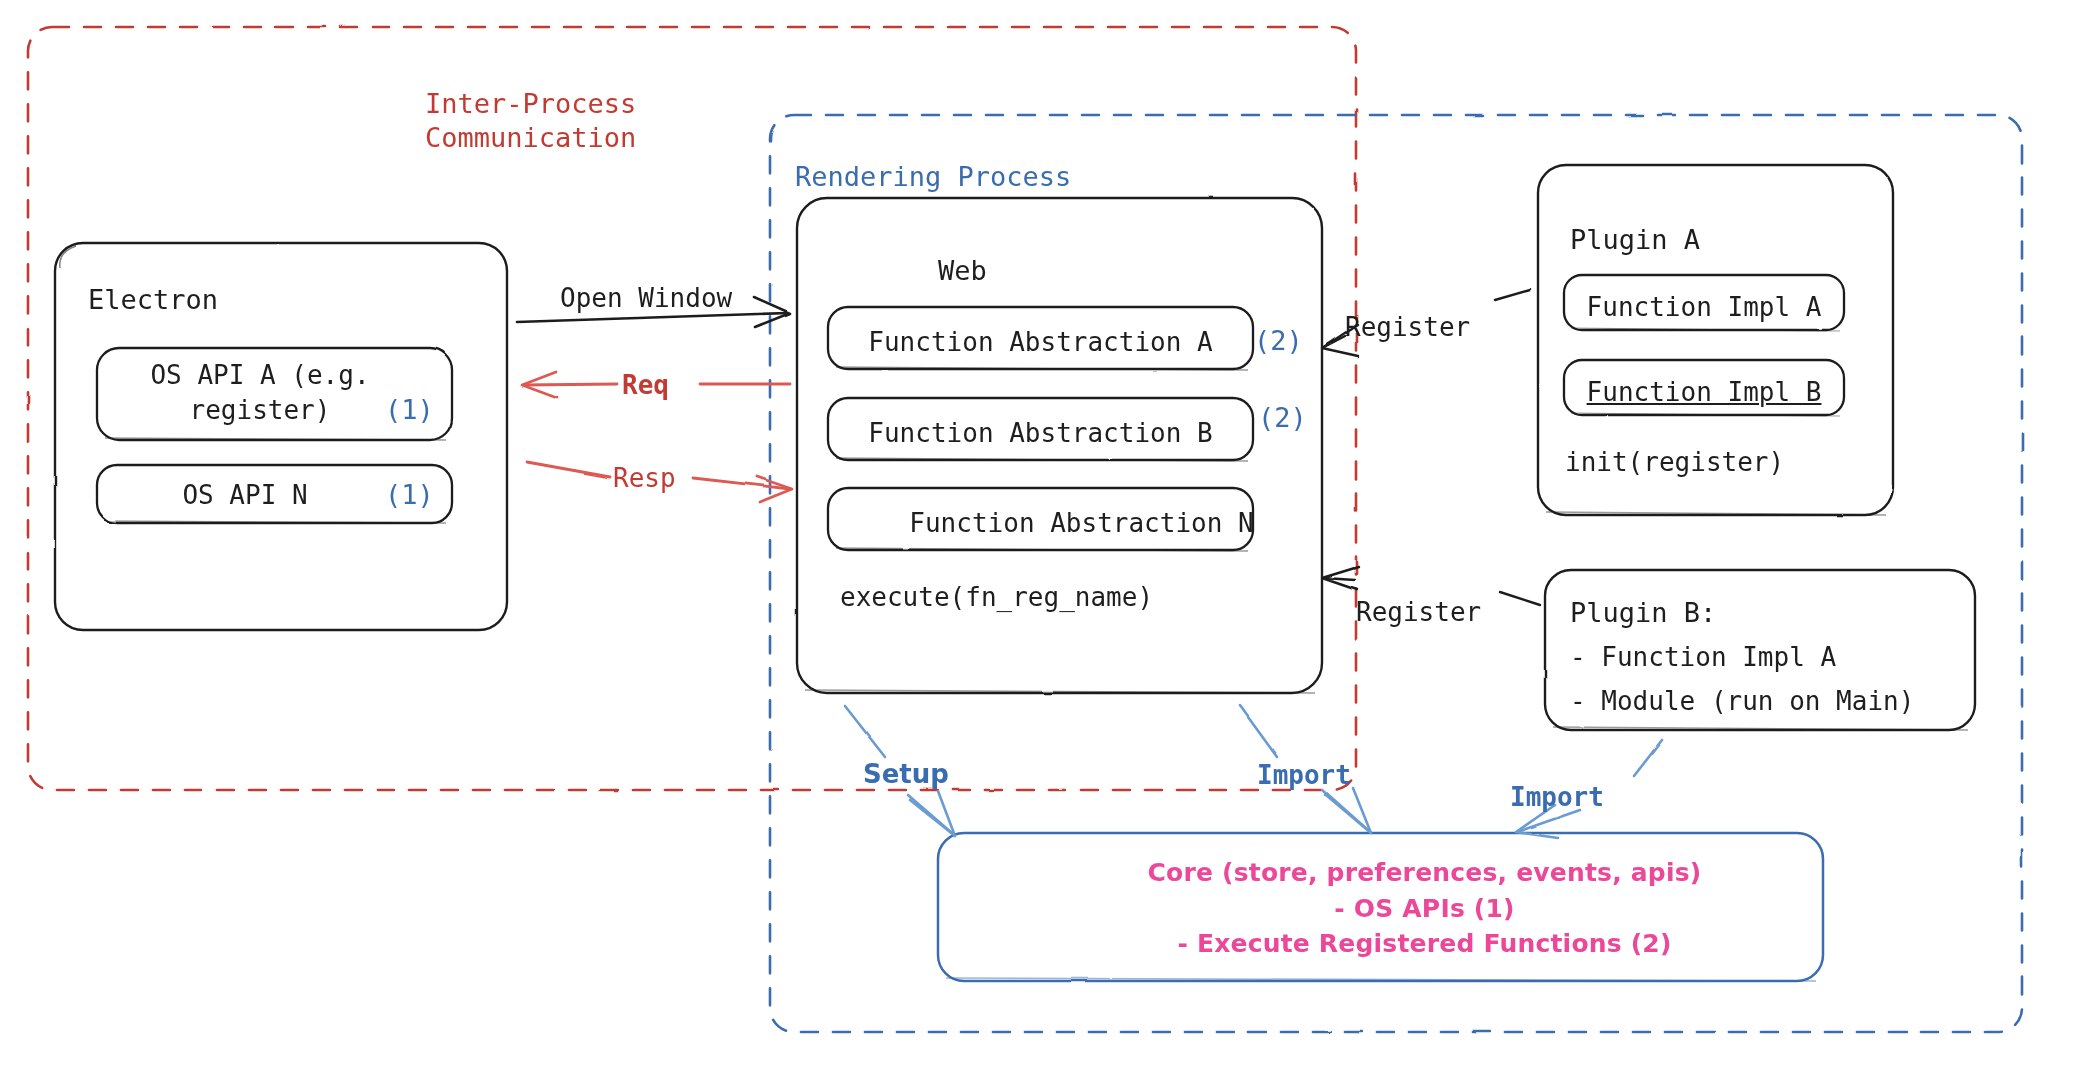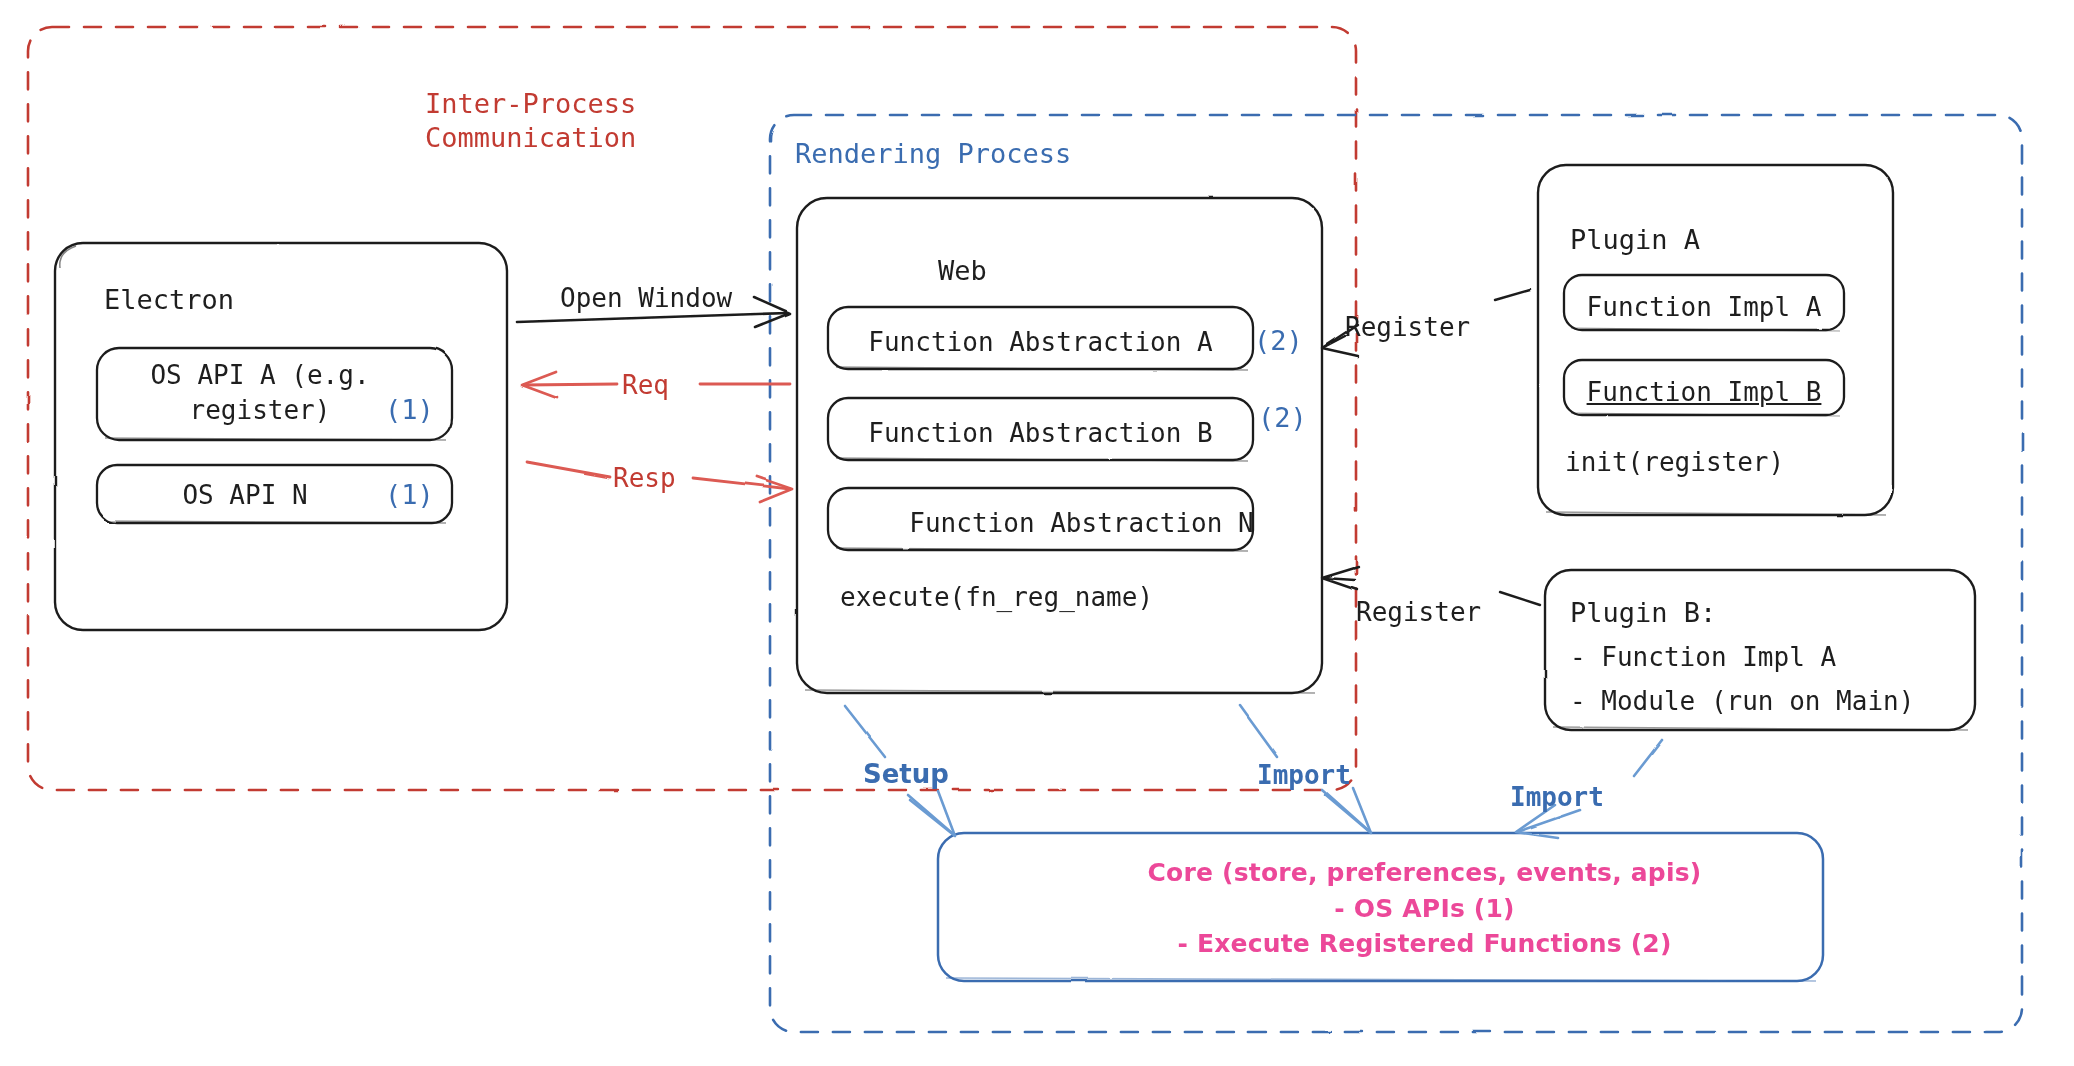--- a/index.html
+++ b/index.html
@@ -182,23 +182,23 @@
     <g filter="url(#rough)">
       <path d="M1662 740 L1634 776" fill="none" stroke="#6b9bd2" stroke-width="2.6" stroke-linecap="round"></path>
       <path d="M1580 810 L1520 831" fill="none" stroke="#6b9bd2" stroke-width="2.6" stroke-linecap="round"></path>
       <path d="M1555 805 L1516 832 L1558 838" fill="none" stroke="#6b9bd2" stroke-width="2.6" stroke-linecap="round" stroke-linejoin="round"></path>
     </g>
   </svg>
 
   <div class="lbl fs-ttl red" style="left:425px; top:86px;"><span>Inter-Process</span></div>
   <div class="lbl fs-ttl red" style="left:425px; top:120px;"><span>Communication</span></div>
 
-  <div class="lbl fs-ttl blue" style="left:795px; top:136px;text-align:right;"><span>Rendering Process</span></div>
-
-  <div class="lbl fs-box blk" style="left:104px; top:282px;"><span>Electron</span></div>
+  <div class="lbl fs-ttl blue" style="left:795px; top:159px;text-align:right;"><span>Rendering Process</span></div>
+
+  <div class="lbl fs-box blk" style="left:88px; top:282px;"><span>Electron</span></div>
 
   <div class="lbl fs-inner blk lbl-c" style="left:110px; top:358px; width:300px;"><span>OS API A (e.g.</span></div>
   <div class="lbl fs-inner blk lbl-c" style="left:110px; top:393px; width:300px;"><span>register)</span></div>
   <div class="lbl fs-mark blue" style="left:385px; top:392px;"><span>(1)</span></div>
 
   <div class="lbl fs-inner blk lbl-c" style="left:110px; top:478px; width:270px;"><span>OS API N</span></div>
   <div class="lbl fs-mark blue" style="left:385px; top:477px;"><span>(1)</span></div>
 
   <div class="lbl fs-box blk" style="left:938px; top:253px;"><span>Web</span></div>
 
@@ -222,21 +222,21 @@
   <div class="lbl fs-inner blk" style="left:1570px; top:684px;"><span>- Module (run on Main)</span></div>
 
   <div class="core-txt" style="position:absolute; left:938px; top:855px; width:885px;">
     <div>Core (store, preferences, events, apis)</div>
     <div>- OS APIs (1)</div>
     <div>- Execute Registered Functions (2)</div>
   </div>
 
   <div class="lbl fs-arrow blk" style="left:560px; top:281px;"><span>Open Window</span></div>
 
-  <div class="lbl fs-arrow red" style="left:622px; top:368px; font-weight:normal;"><span>Req</span></div>
+  <div class="lbl fs-arrow red" style="left:622px; top:368px; font-weight:bold;"><span>Req</span></div>
 
   <div class="lbl fs-arrow red" style="left:613px; top:461px; font-weight:normal;"><span>Resp</span></div>
 
   <div class="lbl fs-arrow blk" style="left:1345px; top:310px;"><span>Register</span></div>
 
   <div class="lbl fs-arrow blk" style="left:1356px; top:595px;"><span>Register</span></div>
 
   <div class="setup-txt lbl" style="left:863px; top:757px;"><span>Setup</span></div>
 
   <div class="lbl fs-arrow blue" style="left:1257px; top:758px; font-weight:bold;"><span>Import</span></div>

